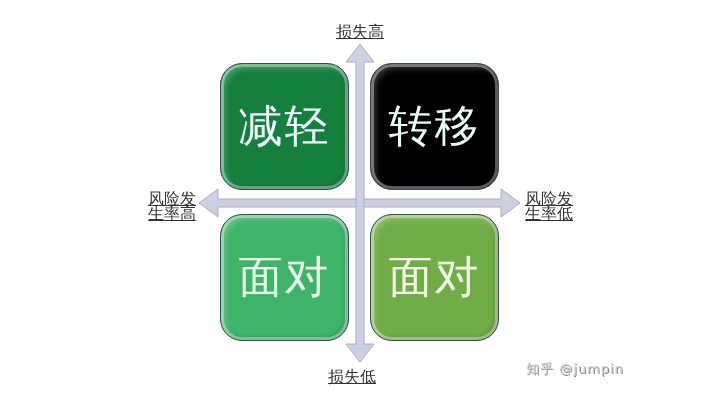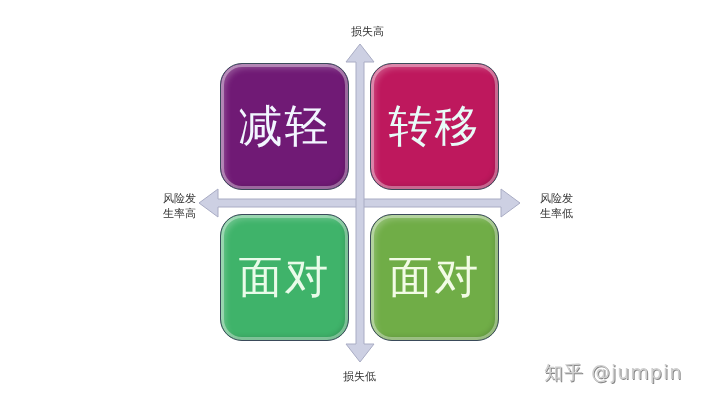--- a/index.html
+++ b/index.html
@@ -14,42 +14,42 @@
       border: 1.5px solid #3a4a5a;
       box-shadow: inset 0 0 0 3px rgba(255,255,255,0.35), inset 4px 4px 6px rgba(255,255,255,0.25), inset -3px -3px 5px rgba(0,0,0,0.15);
       box-sizing: border-box;
     }
     .box span {
       font-family: "DejaVu Sans", sans-serif; font-size: 44px; letter-spacing: 2px;
       font-weight: 300;
     }
     .label {
       position: absolute; font-family: "DejaVu Serif", "Liberation Serif", serif;
-      font-size: 11px; color: #333333; line-height: 15px; text-align: right;
+      font-size: 16px; color: #333333; line-height: 15px; text-align: left; text-decoration: underline;
     }
     .watermark {
-      position: absolute; left: 544px; top: 360px; font-family: "DejaVu Sans", sans-serif;
-      font-size: 19px; color: #cfcfcf; letter-spacing: 1px;
+      position: absolute; left: 526px; top: 360px; font-family: "DejaVu Sans", sans-serif;
+      font-size: 13px; color: #cfcfcf; letter-spacing: 1px;
       text-shadow: 1px 1px 0 #888, -1px 0 0 #fff;
     }
   </style>
 </head>
 <body>
 
 <svg class="axis-svg" viewBox="0 0 720 405">
 
   <polygon points="199,203 218,189 218,199 501,199 501,189 520,203 501,217 501,207 218,207 218,217" fill="#cdd0e3" stroke="#a9acc4" stroke-width="1"></polygon>
 
   <polygon points="360,44 374,62 364,62 364,344 374,344 360,362 346,344 356,344 356,62 346,62" fill="#cdd0e3" stroke="#a9acc4" stroke-width="1"></polygon>
 </svg>
 
-<div class="box" style="left:220px; top:63px; background:#701a75;">
+<div class="box" style="left:220px; top:63px; background:#15803d;">
   <span style="color:#f2f6ff;">减轻</span>
 </div>
-<div class="box" style="left:370px; top:63px; background:#be185d;">
+<div class="box" style="left:370px; top:63px; background:#000000;">
   <span style="color:#e8fbf8;">转移</span>
 </div>
 <div class="box" style="left:220px; top:214px; background:#3fb36a;">
   <span style="color:#e9fbe9;">面对</span>
 </div>
 <div class="box" style="left:370px; top:214px; background:#70ad47;">
   <span style="color:#f2fbe5;">面对</span>
 </div>
 
 <div class="label" style="left:336px; top:24px; width:48px;">损失高</div>

